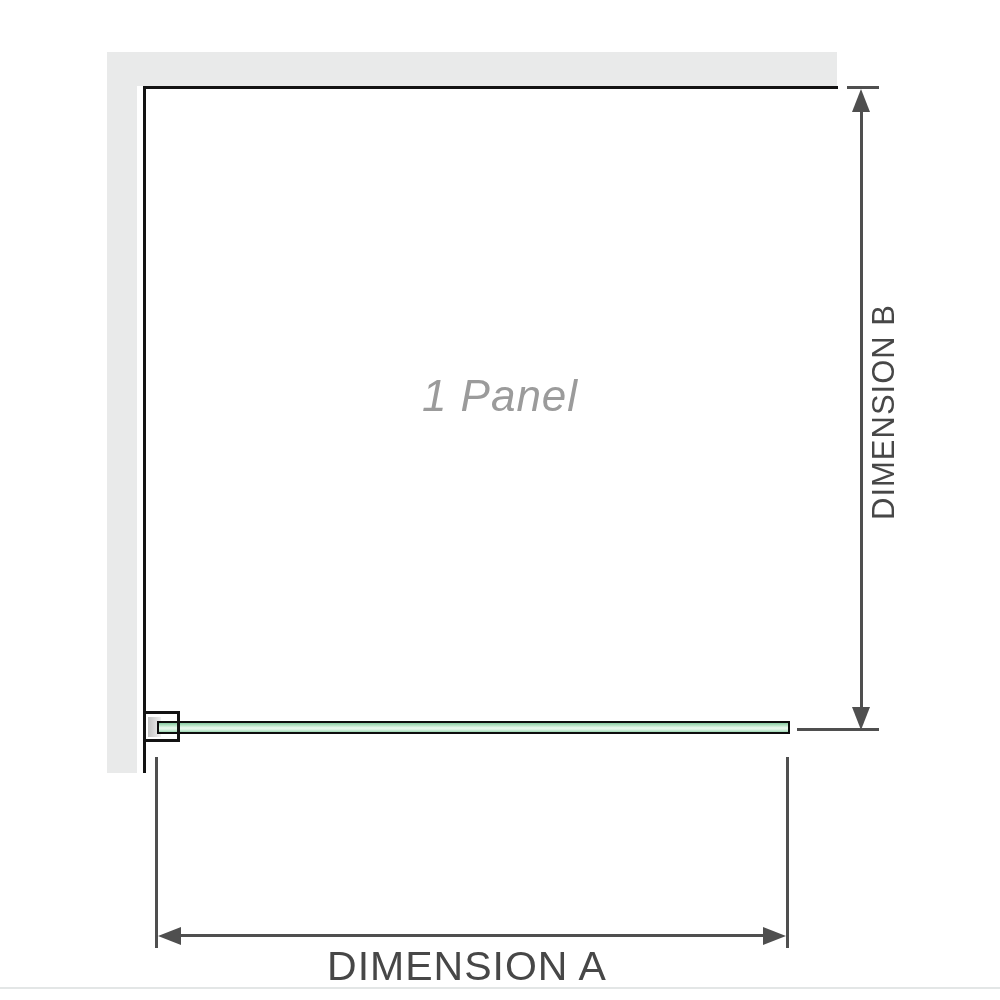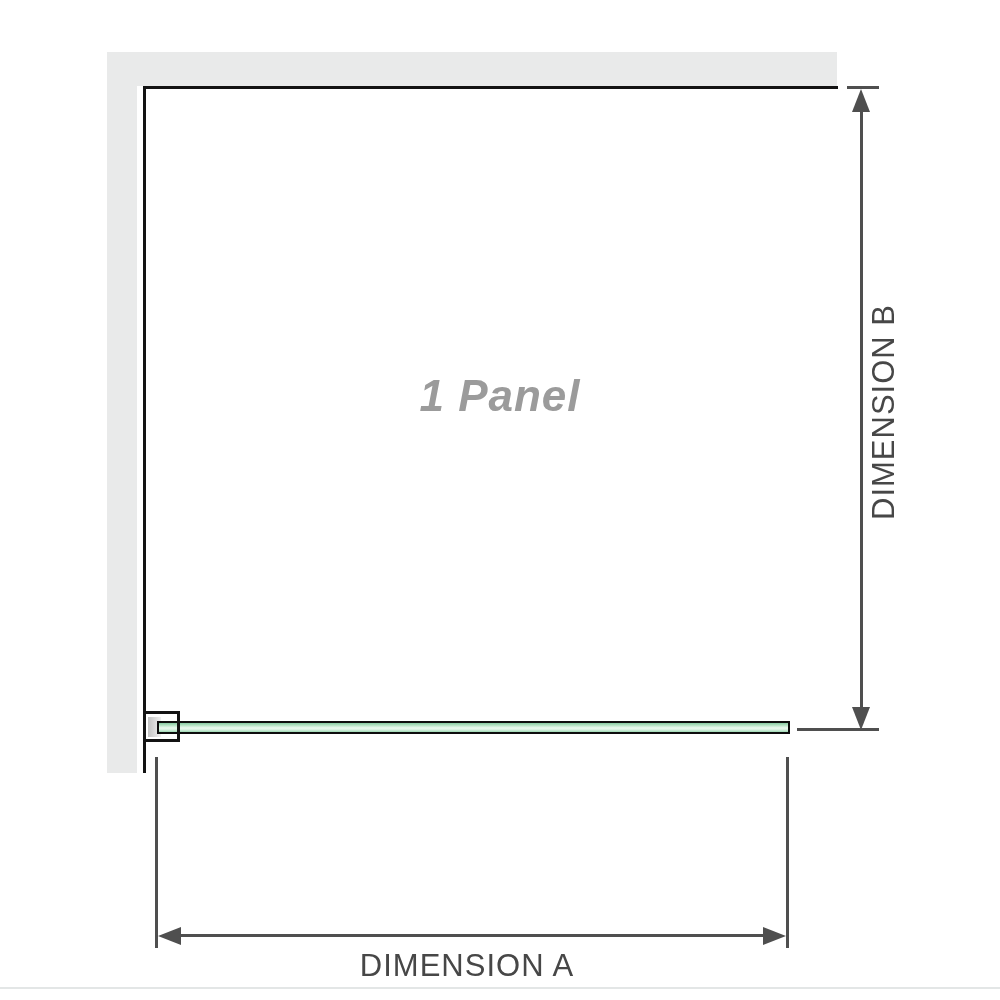--- a/index.html
+++ b/index.html
@@ -13,21 +13,21 @@
   .wall-top{left:107px;top:52px;width:730px;height:34px;background:var(--wall);}
   .wall-left{left:107px;top:52px;width:30px;height:721px;background:var(--wall);}
 
   
   .outline-top{left:143px;top:86px;width:695px;height:3px;background:var(--outline);}
   .outline-left{left:143px;top:86px;width:3px;height:687px;background:var(--outline);}
 
   
   .panel-label{
     left:500px;top:396px;transform:translate(-50%,-50%);
-    font-size:44px;font-weight:bold;font-style:italic;
+    font-size:44px;font-weight:normal;font-style:italic;
     color:var(--panel-label);letter-spacing:1px;white-space:nowrap;
   }
 
   
   .glass{
     left:157px;top:721px;width:633px;height:13px;box-sizing:border-box;
     border:2px solid var(--glass-border);z-index:2;
     background:linear-gradient(180deg,#86c9a0 0%,#b9e4c7 28%,var(--glass-light) 55%,#d2efdb 78%,#9cd8b3 100%);
   }
 
@@ -59,21 +59,21 @@
   .dima-ext-right{left:786px;top:757px;width:3px;height:191px;background:var(--dimension);}
   .dima-line{left:170px;top:934px;width:605px;height:3px;background:var(--dimension);}
   .dima-arrow-left{left:158px;top:927px;width:0;height:0;
     border-top:9px solid transparent;border-bottom:9px solid transparent;
     border-right:23px solid var(--dimension);}
   .dima-arrow-right{left:763px;top:927px;width:0;height:0;
     border-top:9px solid transparent;border-bottom:9px solid transparent;
     border-left:23px solid var(--dimension);}
   .dima-label{
     left:467px;top:966px;transform:translate(-50%,-50%);
-    font-size:31px;color:var(--label);letter-spacing:1px;white-space:nowrap;
+    font-size:41px;color:var(--label);letter-spacing:1px;white-space:nowrap;
   }
 
   
   .baseline{left:0;top:987px;width:1000px;height:2px;background:var(--baseline);}
 </style>
 </head>
 <body>
 
 <div class="canvas">
 

